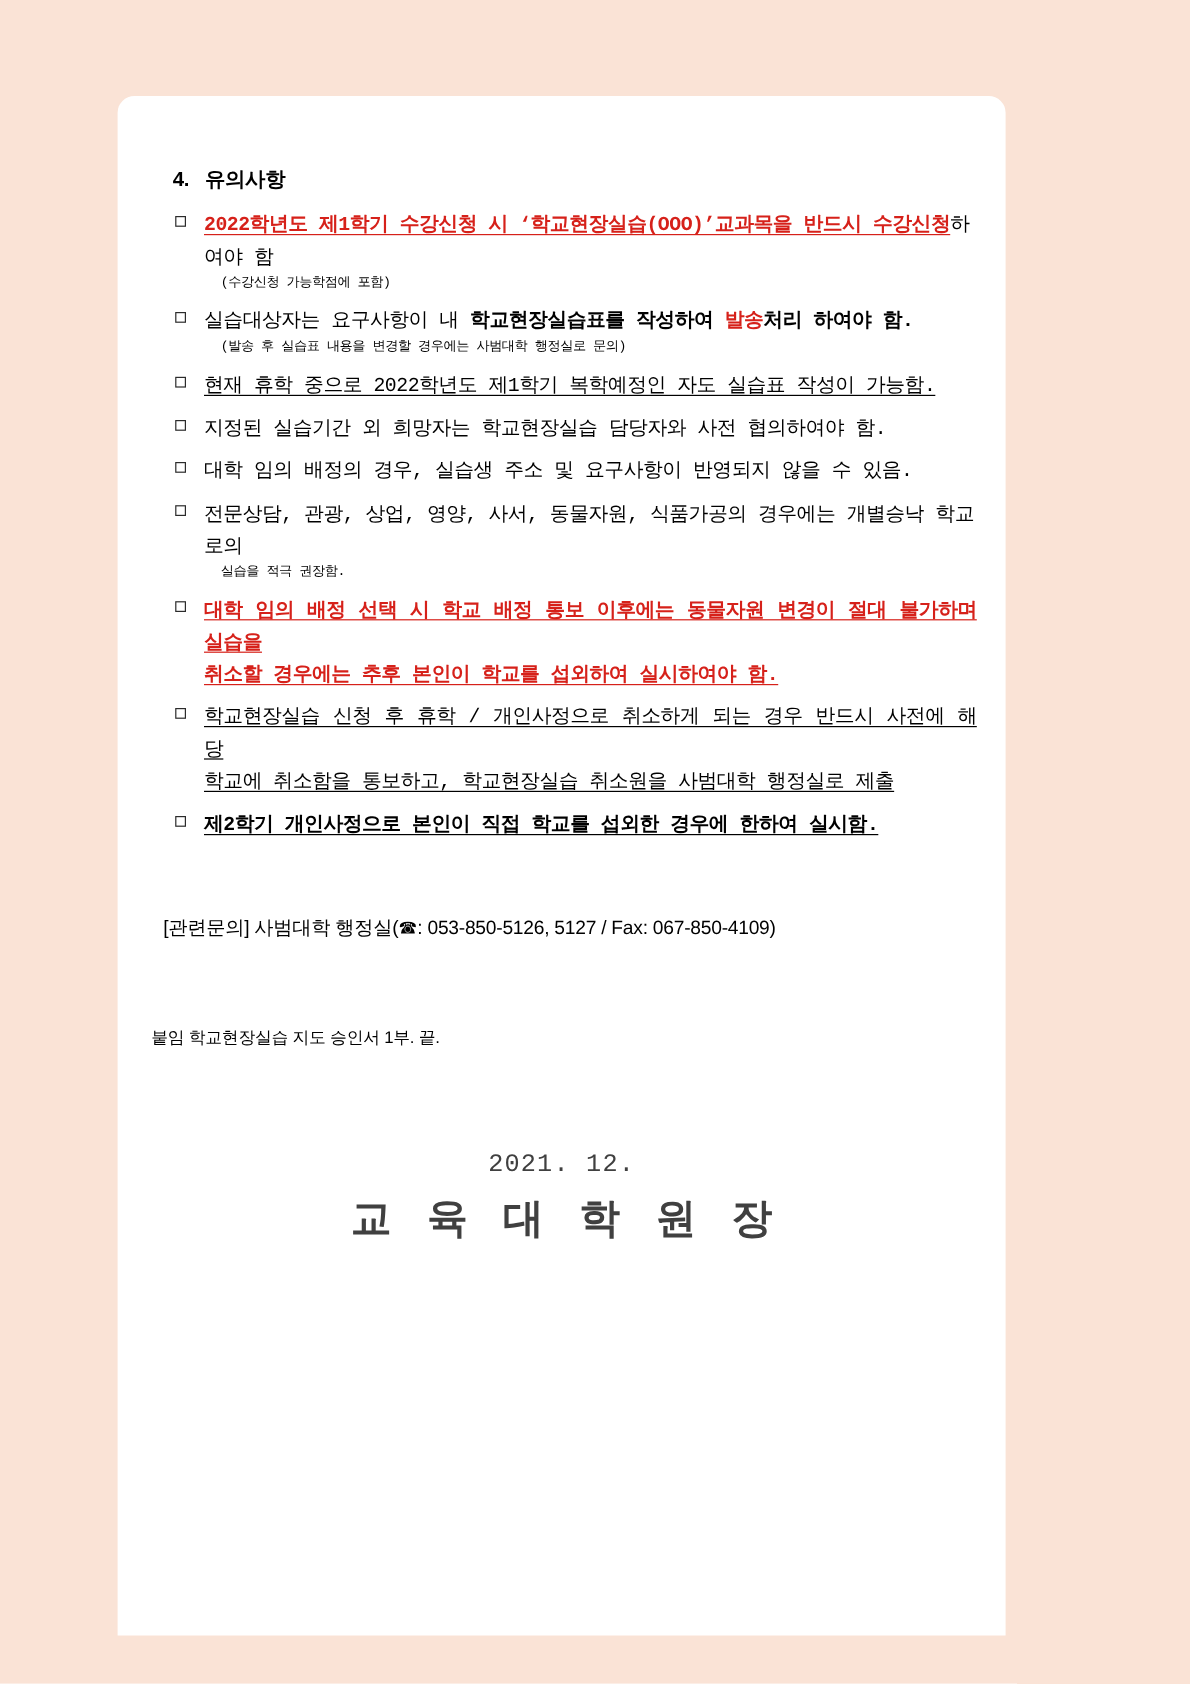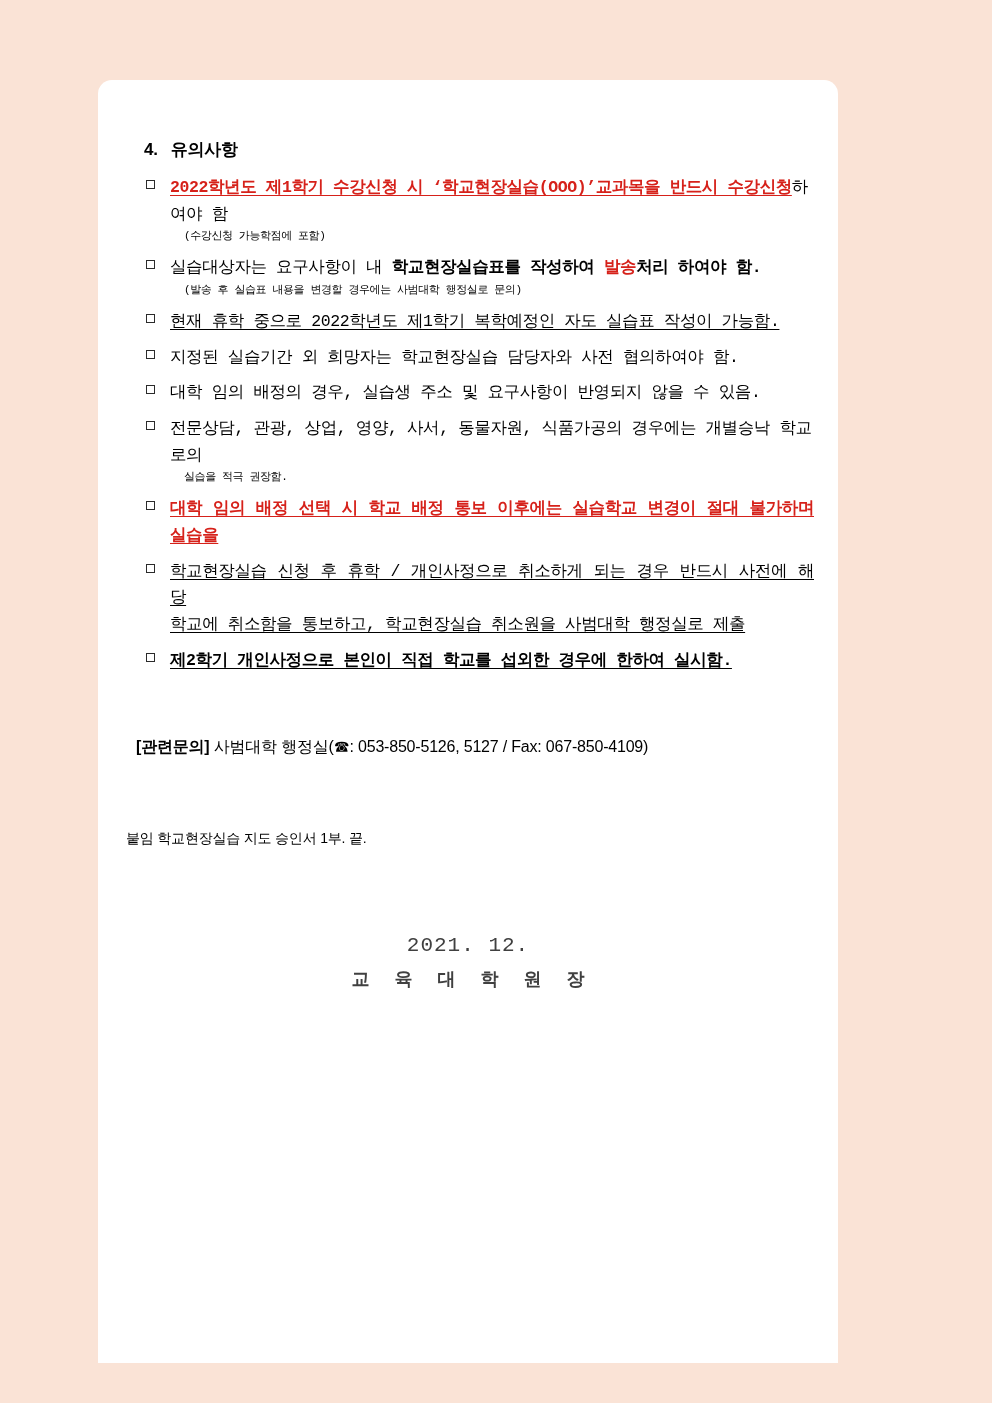--- a/index.html
+++ b/index.html
@@ -79,21 +79,21 @@
   .just { text-align: justify; text-justify: inter-character; }
 
   
   .contact {
     margin-top: 62px;
     padding-left: 14px;
     font-size: 16px;
     letter-spacing: -0.2px;
     color: #000;
   }
-  .contact .tag { font-weight: bold; text-align: right; }
+  .contact .tag { font-weight: normal; text-align: right; }
 
   
   .attach {
     margin-top: 72px;
     padding-left: 4px;
     font-size: 14px;
     letter-spacing: -0.2px;
     color: #000;
   }
 
@@ -103,21 +103,21 @@
     text-align: center;
     color: #404040;
   }
   .sign-date {
     font-size: 21px;
     letter-spacing: 1px;
     font-family: "Liberation Mono", monospace;
     margin-bottom: 10px;
   }
   .sign-name {
-    font-size: 18px;
+    font-size: 34px;
     font-weight: bold;
     letter-spacing: 10px;
     padding-left: 10px;
   }
 </style>
 </head>
 <body>
 
 <div class="page">
   <div class="content">
@@ -158,21 +158,22 @@
       </li>
 
       <li>
         <span class="sq"></span>
         <span>전문상담, 관광, 상업, 영양, 사서, 동물자원, 식품가공의 경우에는 개별승낙 학교로의</span>
         <span class="sub">실습을 적극 권장함.</span>
       </li>
 
       <li>
         <span class="sq"></span>
-        <span class="red u b just" style="display:block;">대학 임의 배정 선택 시 학교 배정 통보 이후에는 실습학교 변경이 절대 불가하며 실습을</span>
+        <span class="red u b just" style="display:block;">대학 임의 배정 선택 시 학교 배정 통보 이후에는 동물자원 변경이 절대 불가하며 실습을</span>
+        <span class="red u b" style="display:block;">취소할 경우에는 추후 본인이 학교를 섭외하여 실시하여야 함.</span>
       </li>
 
       <li>
         <span class="sq"></span>
         <span class="u just" style="display:block;">학교현장실습 신청 후 휴학 / 개인사정으로 취소하게 되는 경우 반드시 사전에 해당</span>
         <span class="u" style="display:block;">학교에 취소함을 통보하고, 학교현장실습 취소원을 사범대학 행정실로 제출</span>
       </li>
 
       <li>
         <span class="sq"></span>

